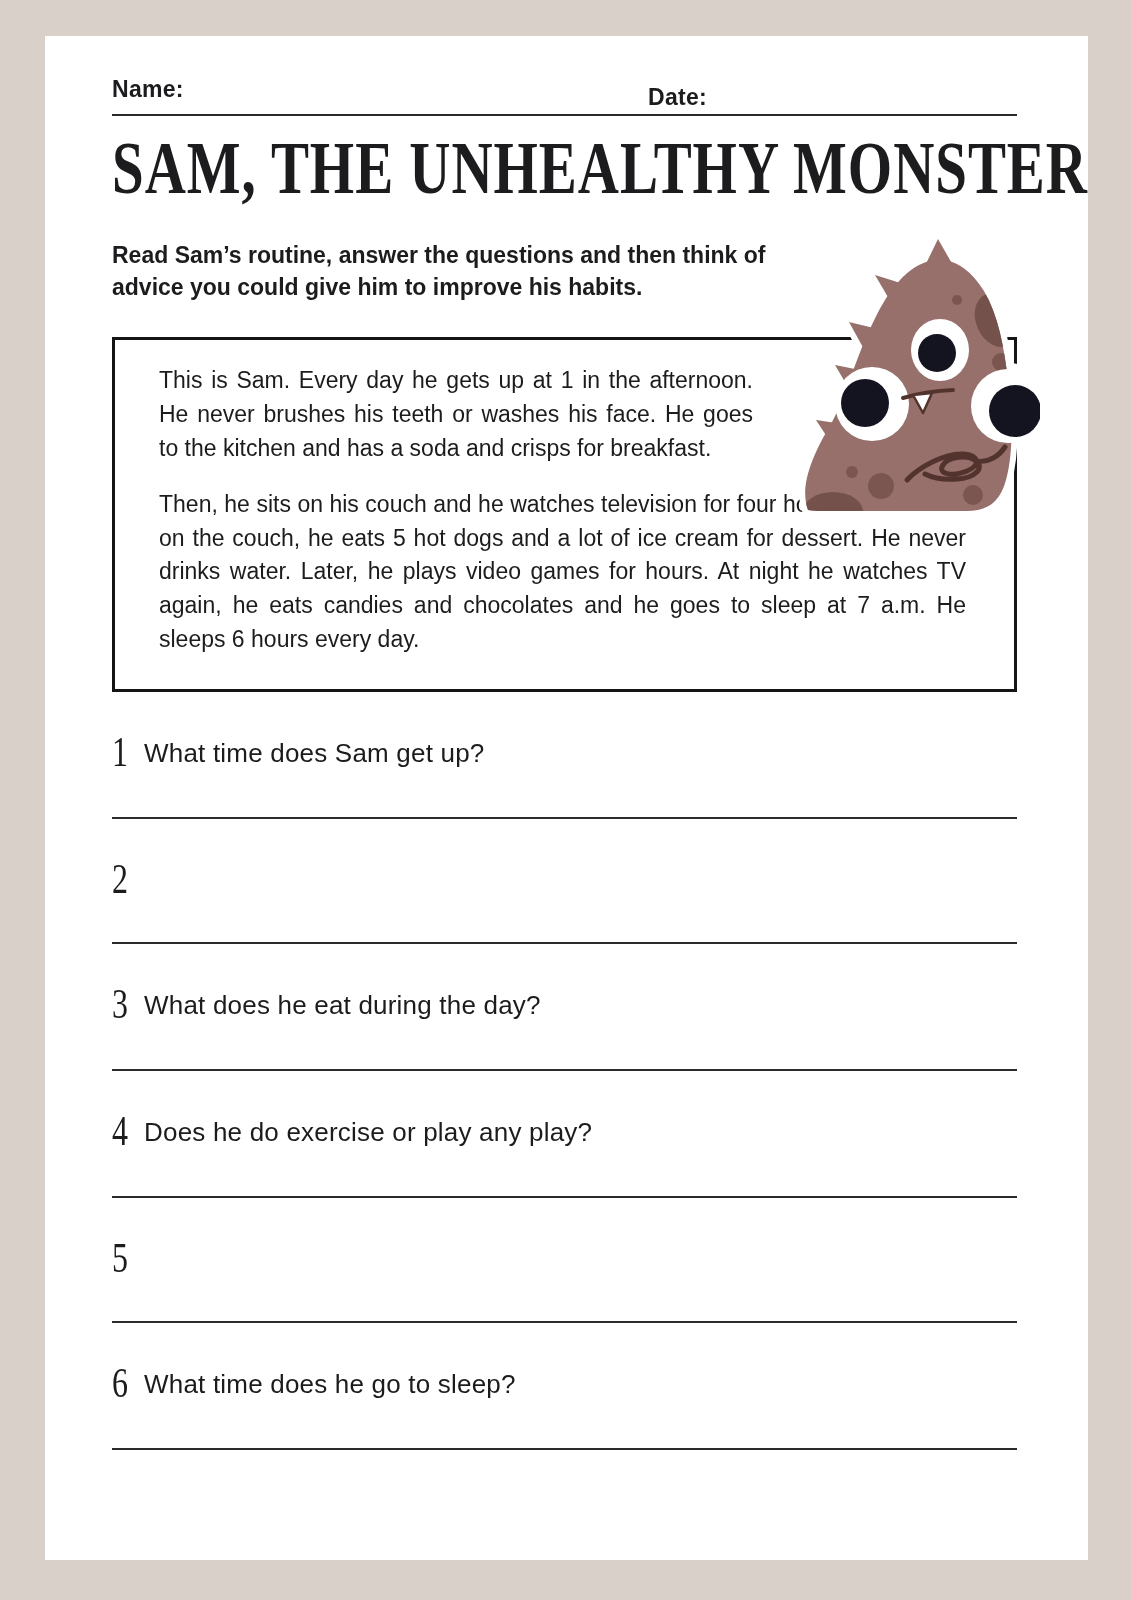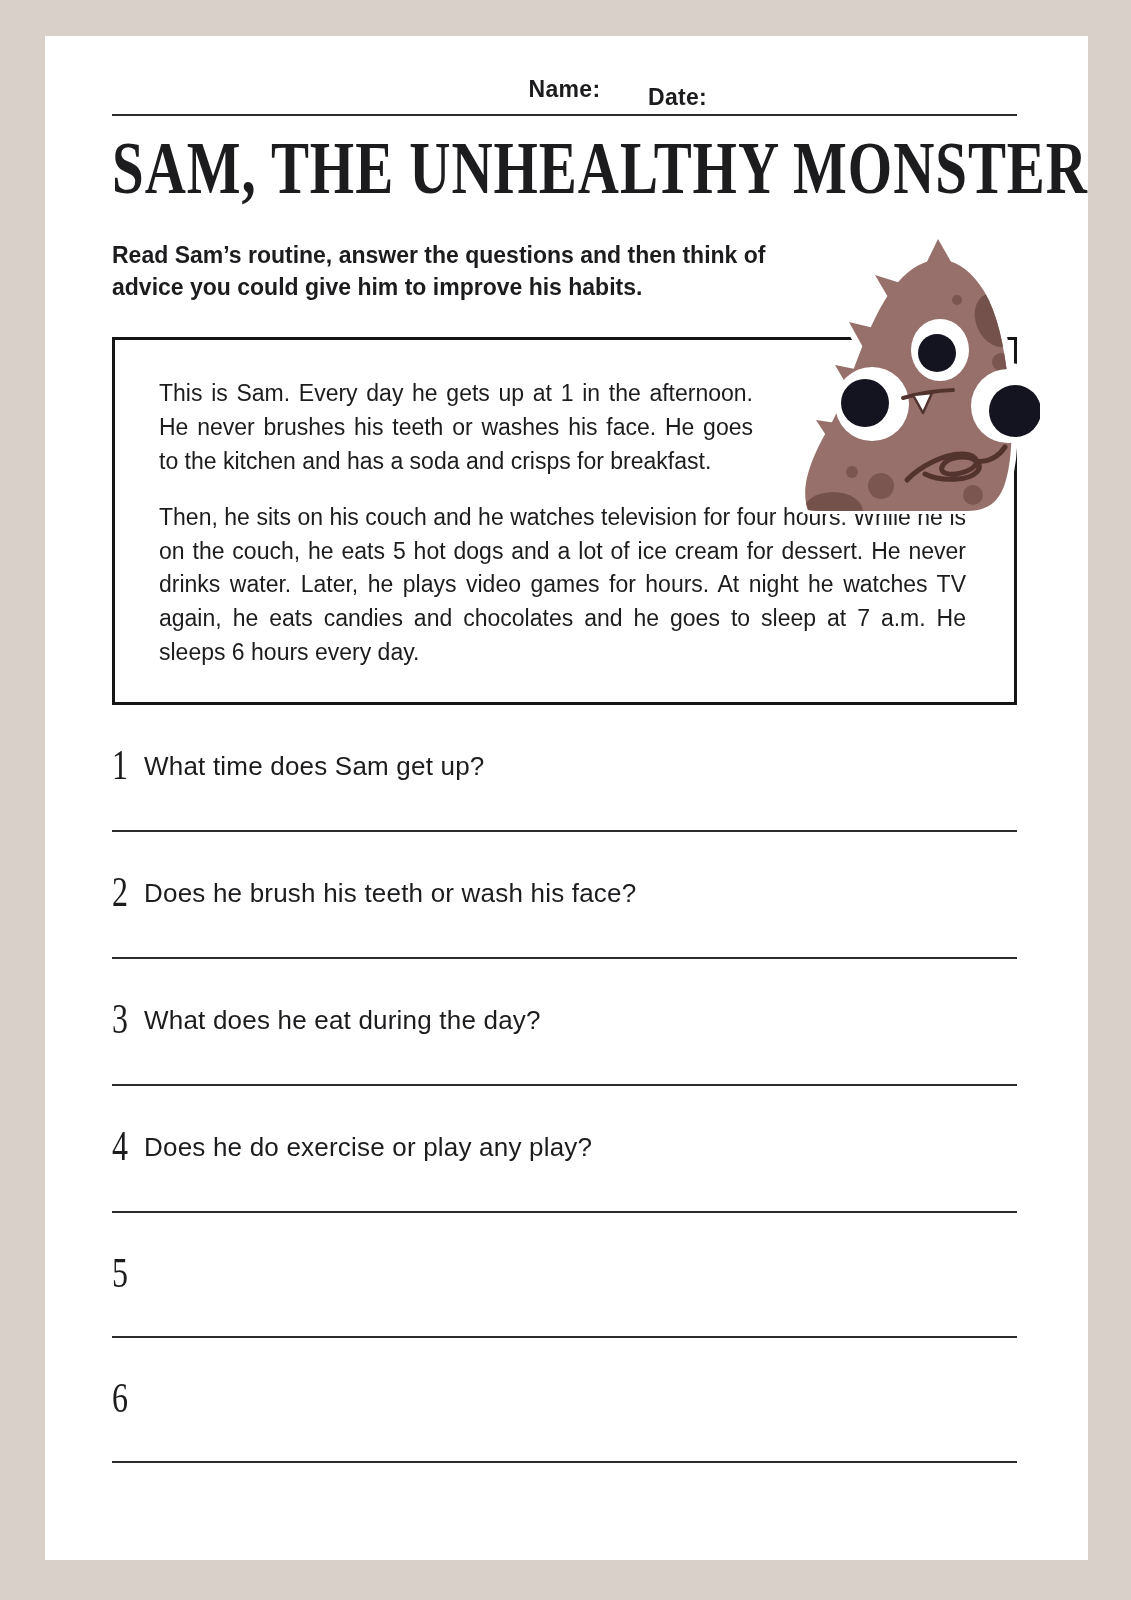--- a/index.html
+++ b/index.html
@@ -14,36 +14,36 @@
     padding:36px 43px 40px 45px;
     font-family:"Liberation Sans",sans-serif;color:var(--ink);
   }
   .paper{
     background:var(--paper);width:100%;height:100%;
     padding:40px 71px 0 67px;overflow:hidden;
   }
   
   .header{
     position:relative;font-size:23px;font-weight:600;letter-spacing:.3px;
-    padding-bottom:11px;border-bottom:2.5px solid var(--rule);text-align:center;
+    padding-bottom:11px;border-bottom:2.5px solid var(--rule);
   }
   .date-label{position:absolute;left:536px;top:8px;}
   
   .title{margin-top:10px;white-space:nowrap;height:84px;text-align:right;}
   .title-text{
     display:inline-block;font-family:"Liberation Serif",serif;font-weight:700;
     font-size:60px;letter-spacing:1px;transform:scale(0.95,1.24);
     transform-origin:left center;line-height:84px;
   }
   
   .instructions{margin-top:30px;max-width:695px;font-weight:700;font-size:23px;line-height:1.38;}
   
   .passage-box{
     position:relative;margin-top:34px;border:3px solid #151515;
-    padding:37px 48px 33px 44px;font-size:23px;line-height:1.46;
+    padding:24px 48px 33px 44px;font-size:23px;line-height:1.46;
   }
   .passage-p1{margin:0 213px 23px 0;text-align:justify;}
   .passage-p2{margin:0;text-align:justify;}
   .monster{position:absolute;top:-106px;right:-26px;width:245px;height:280px;}
   .monster svg{display:block;width:100%;height:100%;}
   
   .questions{margin:0;padding:0;list-style:none;}
   .question-block{margin-top:43px;}
   .q-row{display:flex;align-items:flex-start;}
   .q-num{
@@ -133,21 +133,20 @@
     <li class="question-block">
       <div class="q-row">
         <span class="q-num">1</span>
         <span class="q-text">What time does Sam get up?</span>
       </div>
       <div class="answer-line"></div>
     </li>
     <li class="question-block">
       <div class="q-row">
         <span class="q-num">2</span>
-        <span class="q-text">Does he brush his teeth or wash his face?</span>
       </div>
       <div class="answer-line"></div>
     </li>
     <li class="question-block">
       <div class="q-row">
         <span class="q-num">3</span>
         <span class="q-text">What does he eat during the day?</span>
       </div>
       <div class="answer-line"></div>
     </li>
@@ -160,18 +159,19 @@
     </li>
     <li class="question-block">
       <div class="q-row">
         <span class="q-num">5</span>
       </div>
       <div class="answer-line"></div>
     </li>
     <li class="question-block">
       <div class="q-row">
         <span class="q-num">6</span>
+        <span class="q-text">What time does he go to sleep?</span>
       </div>
       <div class="answer-line"></div>
     </li>
   </ol>
 
 </div>
 
 </body></html>

